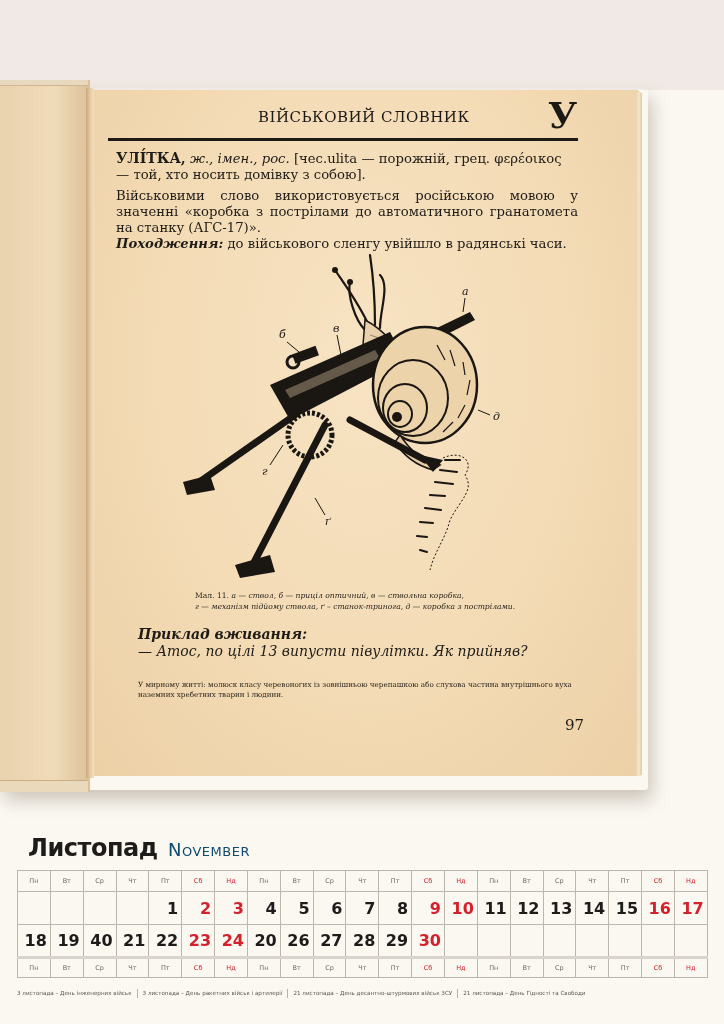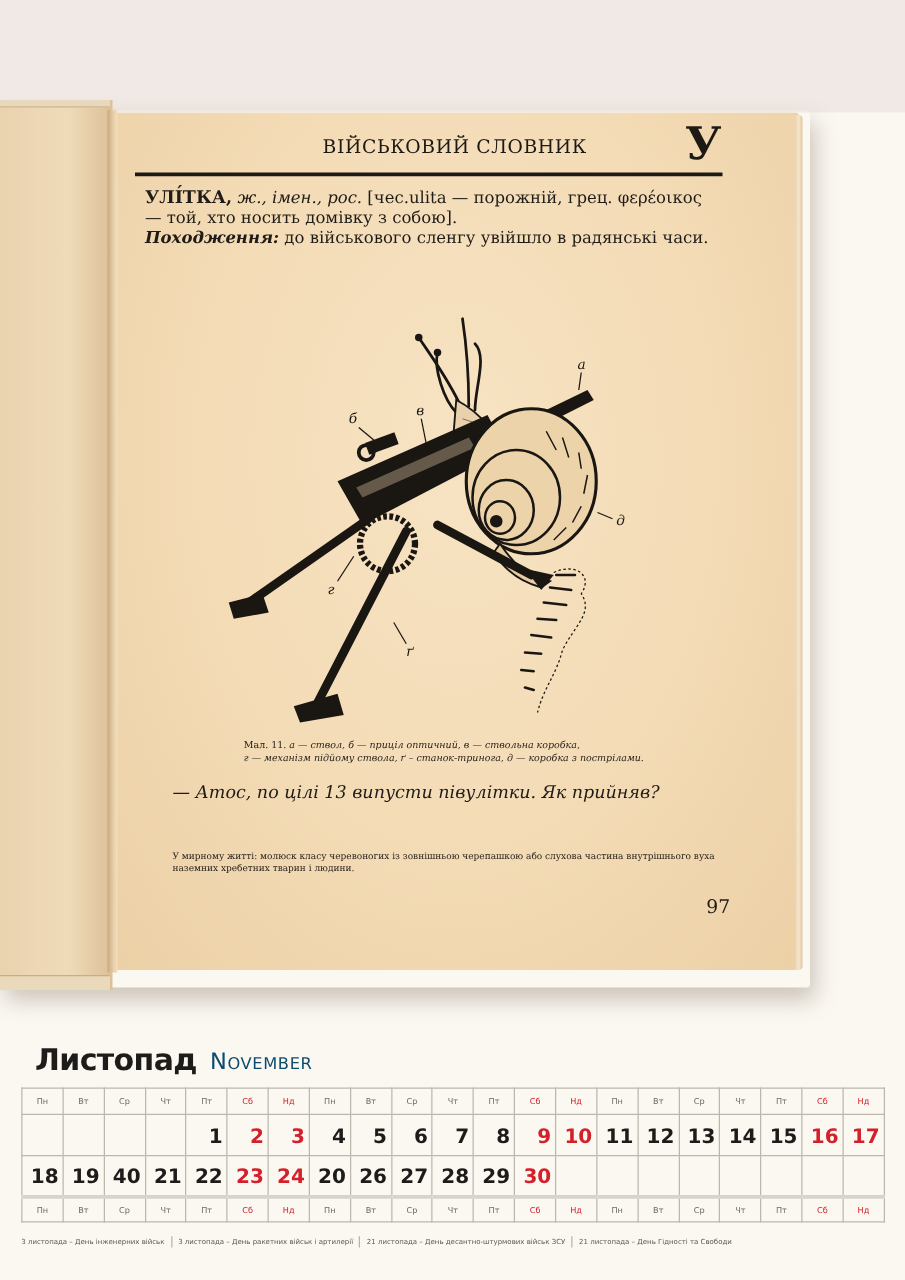--- a/index.html
+++ b/index.html
@@ -72,20 +72,21 @@
 <div class="header-title">ВІЙСЬКОВИЙ СЛОВНИК</div>
 <div class="header-letter">У</div>
 <div class="header-rule"></div>
 
 <div class="entry">
   <p>
     <span class="head">УЛІ́ТКА,</span>
     <span class="it">ж., імен., рос.</span>
     <span>[чес.ulita — порожній, грец. φερέοικος — той, хто носить домівку з собою].</span>
   </p>
+  <p class="justify">Військовими слово використовується російською мовою у значенні «коробка з пострілами до автоматичного гранатомета на станку (АГС-17)».</p>
   <p style="margin-top:-5px;">
     <span class="bi">Походження:</span><span> до військового сленгу увійшло в радянські часи.</span>
   </p>
 </div>
 
 <svg class="illustration" viewBox="0 0 345 330">
 
   <g stroke="#1a1612" stroke-width="2.2" fill="none" stroke-linecap="round">
     <path d="M195 78 C185 55 170 35 160 20"></path>
     <path d="M200 75 C200 50 198 25 195 5"></path>
@@ -168,20 +169,21 @@
     <text x="318" y="170">д</text>
   </g>
 </svg>
 
 <div class="caption">
   <div><span>Мал. 11. </span><span class="it">а — ствол, б — приціл оптичний, в — ствольна коробка,</span></div>
   <div class="it">г — механізм підйому ствола, ґ – станок-тринога, д — коробка з пострілами.</div>
 </div>
 
 <div class="usage">
+  <div class="bi">Приклад вживання:</div>
   <div class="it">— Атос, по цілі 13 випусти півулітки. Як прийняв?</div>
 </div>
 
 <div class="peace">У мирному житті: молюск класу черевоногих із зовнішньою черепашкою або слухова частина внутрішнього вуха наземних хребетних тварин і людини.</div>
 <div class="page-num">97</div>
 
 <div class="month-ua">Листопад</div>
 <div class="month-en">November</div>
 
 <table class="cal">

